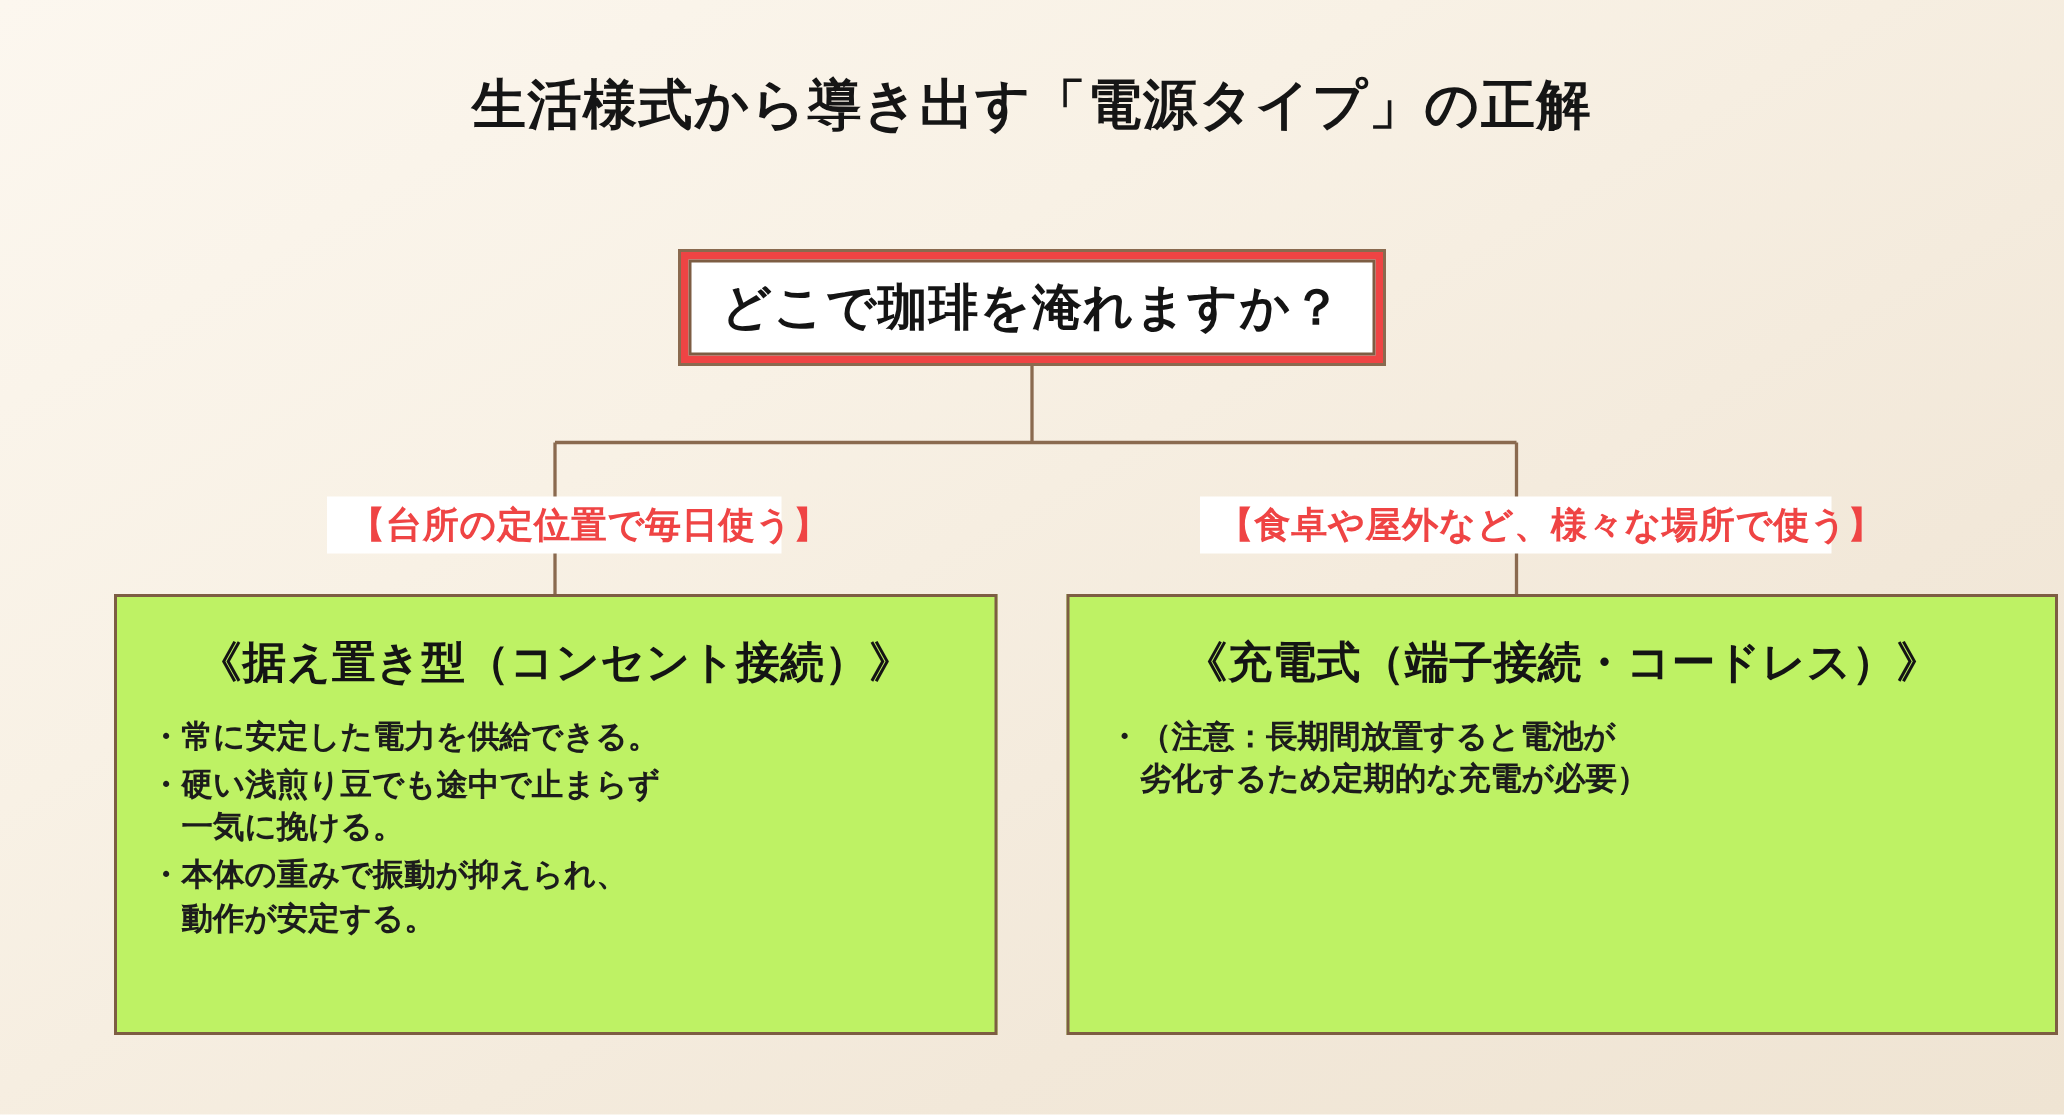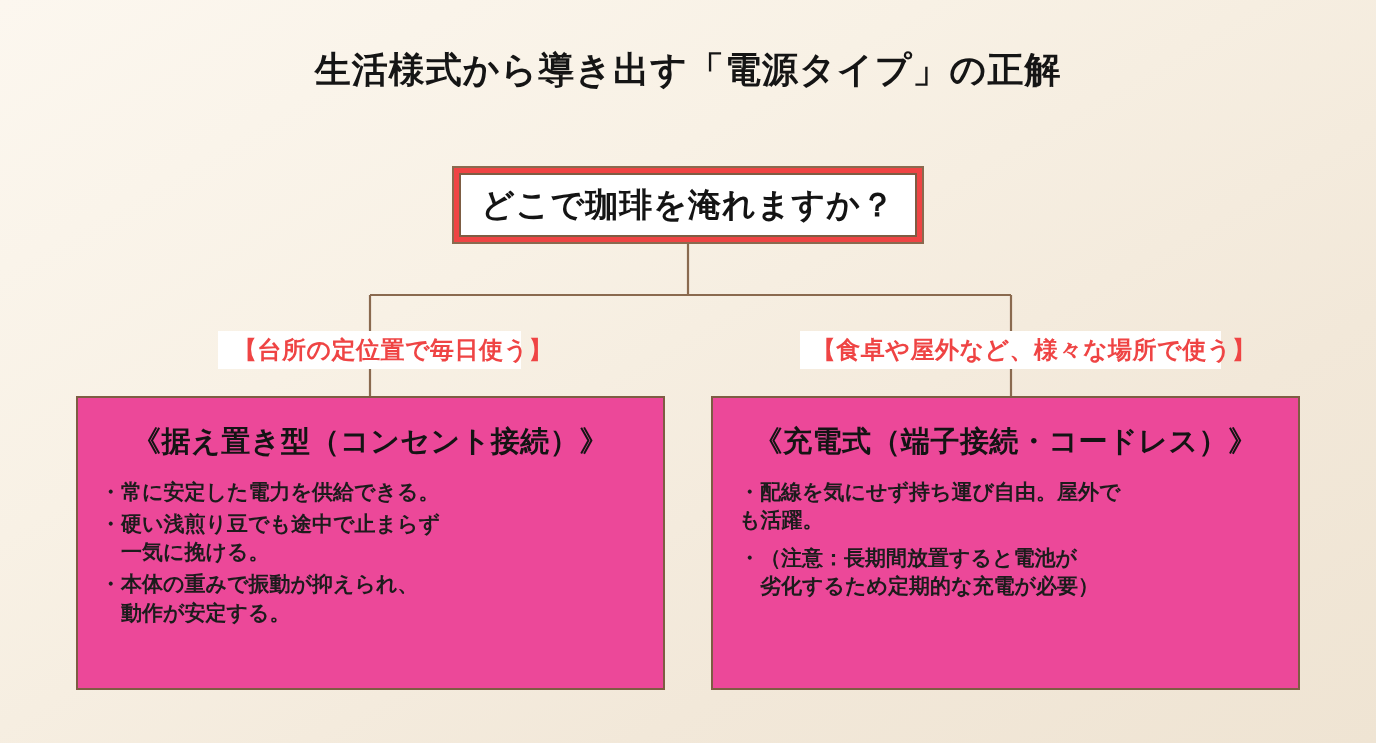--- a/index.html
+++ b/index.html
@@ -106,28 +106,28 @@
     left: 800px;
     top: 331px;
     width: 421px;
     height: 38px;
   }
 
   
   .card {
     position: absolute;
     border: 2px solid #7d5d43;
-    background: #ec4899;
+    background: #bef264;
     box-sizing: border-box;
     top: 396px;
     height: 294px;
     padding-left: 12px;
   }
   .card.left  { left: 76px;  width: 589px; }
-  .card.right { left: 711px; width: 589px; }
+  .card.right { left: 711px; width: 661px; }
 
   .card-heading {
     position: absolute;
     left: 0;
     top: 24px;
     width: 100%;
     text-align: center;
     font-size: 29px;
     font-weight: 700;
     color: #141414;
@@ -195,20 +195,19 @@
       <div class="bullet">・本体の重みで振動が抑えられ、
 　動作が安定する。</div>
     </div>
 
   </div>
 
   <div class="card right">
     <div class="card-heading">《充電式（端子接続・コードレス）》</div>
 
     <div class="bullets right">
-      <div class="bullet">・配線を気にせず持ち運び自由。屋外でも活躍。</div>
       <div class="bullet">・（注意：長期間放置すると電池が
 　劣化するため定期的な充電が必要）</div>
     </div>
 
   </div>
 
 </div>
 
 </body></html>

